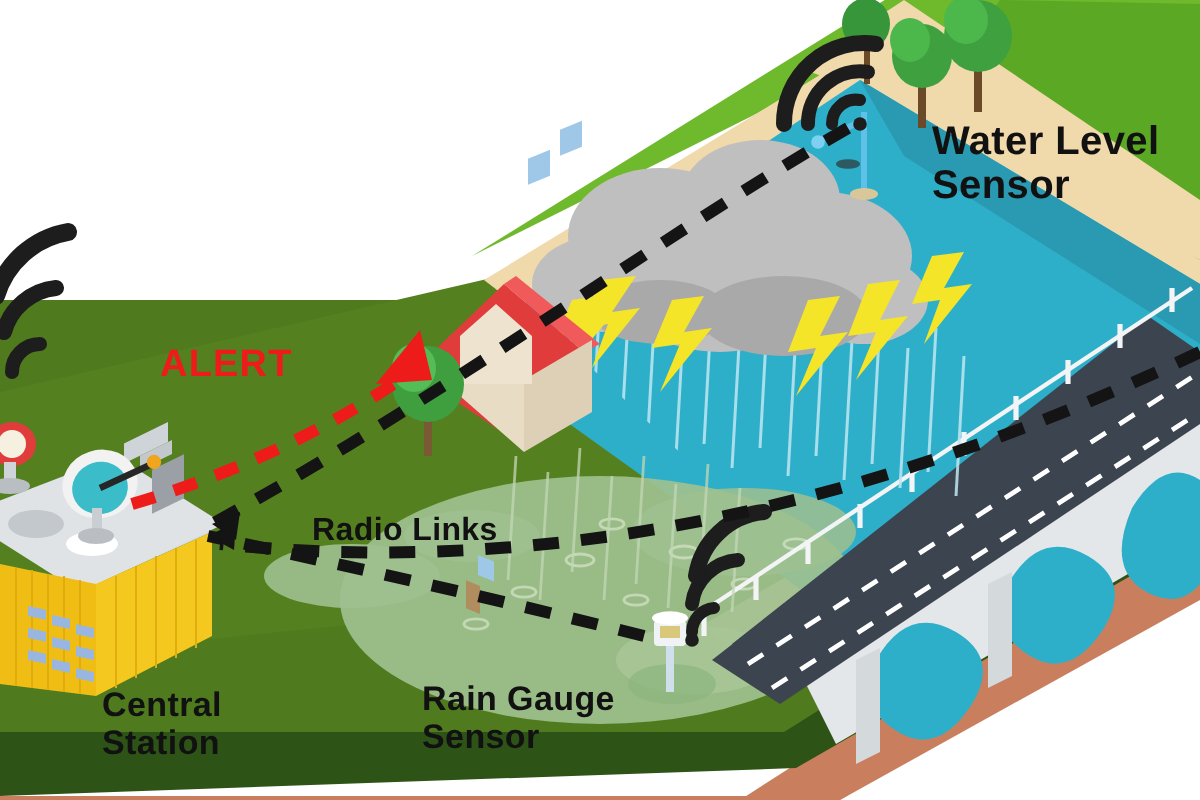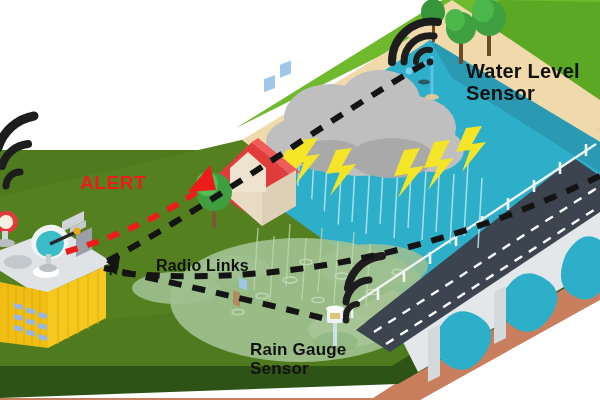--- a/index.html
+++ b/index.html
@@ -13,21 +13,21 @@
   .lbl{
     position:absolute;
     font-family:"Liberation Sans","DejaVu Sans",sans-serif;
     font-weight:bold;
     color:#111111;
     line-height:1.12;
     white-space:pre;
     letter-spacing:.2px;
   }
   #lbl-water{ left:466px; top:60px;  font-size:20px; text-align:left; }
-  #lbl-rain { left:211px; top:340px; font-size:17px; text-align:left;margin-left:39px; }
+  #lbl-rain { left:211px; top:340px; font-size:17px; text-align:left; }
   #lbl-central{ left:51px; top:343px; font-size:17px; text-align:left; }
   #lbl-radio{ left:156px; top:257px; font-size:16px; text-align:left; }
   #lbl-alert{
     left:80px; top:172px; font-size:19px; font-weight:bold;
     color:#ee1b1b; letter-spacing:.6px;
   }
 </style>
 </head>
 <body>
 
@@ -335,18 +335,20 @@
 
     </g>
   </svg>
 
   <div class="lbl" id="lbl-water">Water Level
 Sensor</div>
 
   <div class="lbl" id="lbl-rain">Rain Gauge
 Sensor</div>
 
+  <div class="lbl" id="lbl-central">Central
+Station</div>
 
   <div class="lbl" id="lbl-alert">ALERT</div>
 
   <div class="lbl" id="lbl-radio">Radio Links</div>
 
 </div>
 
 </body></html>

